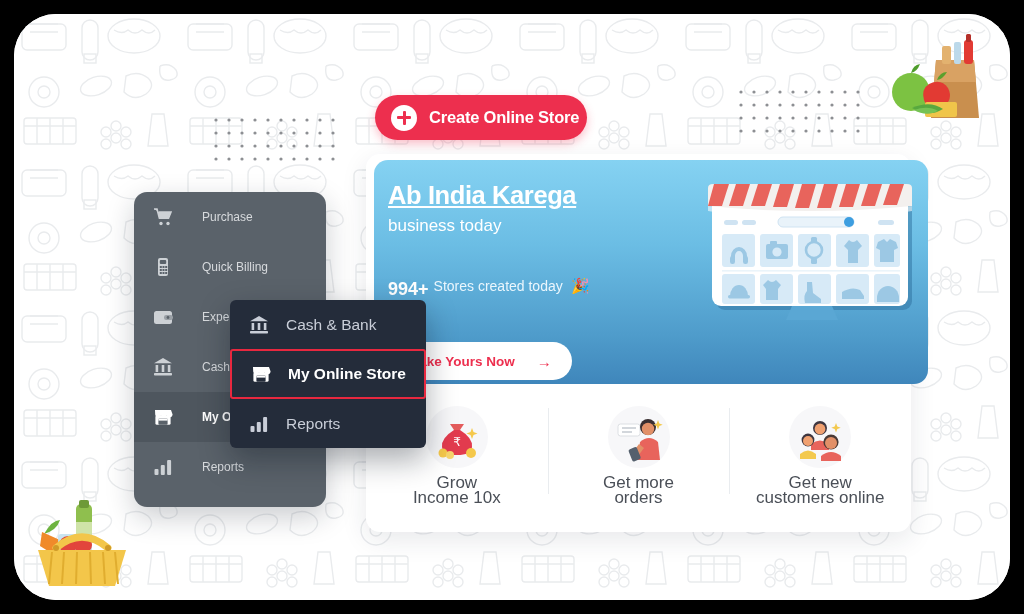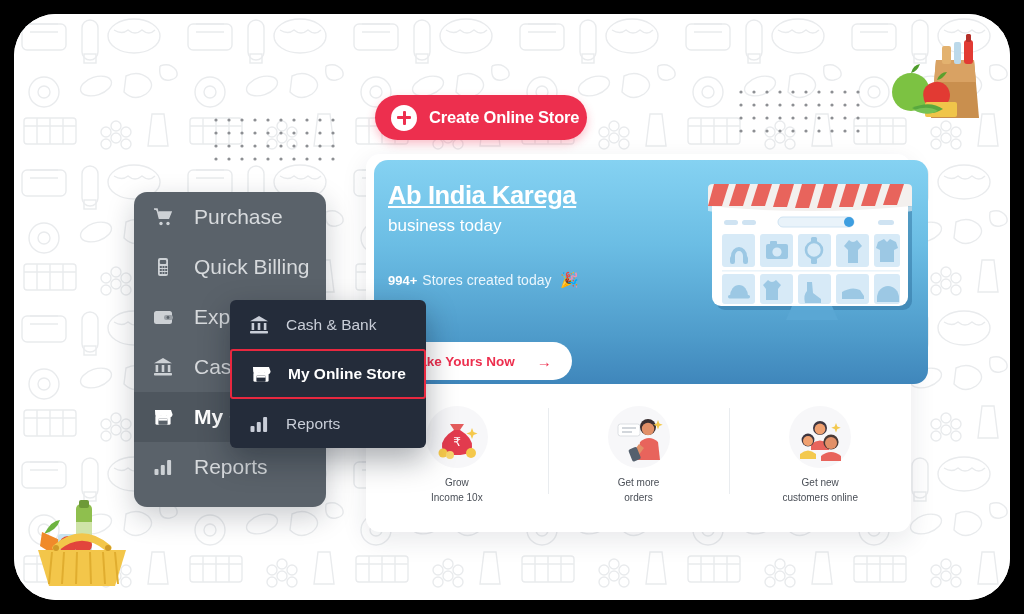--- a/index.html
+++ b/index.html
@@ -107,21 +107,21 @@
     font-size: 17px;
     font-weight: normal;
     white-space: nowrap;
   }
   .hero-stat {
     position: absolute; left: 14px; top: 111px;
     display: flex; align-items: center; gap: 5px;
     white-space: nowrap;
   }
   .hero-stat .count {
-    color: #ffffff; font-size: 13px; font-weight: bold;
+    color: #ffffff; font-size: 18px; font-weight: bold; margin-top: 8px;
   }
   .hero-stat .txt {
     color: #eaf6fd; font-size: 14px;
   }
   .hero-stat .emoji { font-size: 15px; margin-left: 4px; }
 
   .hero-cta {
     position: absolute;
     left: 14px; top: 182px;
     height: 38px;
@@ -163,21 +163,21 @@
     position: absolute; left: 0; top: 16px;
     width: 1px; height: 86px;
     background: #e9ecef;
   }
   .feature .ico { width: 62px; height: 62px; }
   .feature .ico svg { display:block; }
   .feature .cap {
     margin-top: 7px;
     text-align: center;
     color: #4a4f57;
-    font-size: 10px;
+    font-size: 17px;
     line-height: 15px;
     white-space: pre-line;
   }
 
   
   .sidebar {
     position: absolute;
     left: 120px; top: 178px;
     width: 192px; height: 315px;
     background: #5a626a;
@@ -190,22 +190,22 @@
     display: flex; align-items: center;
     padding-left: 18px;
     box-sizing: border-box;
     cursor: pointer;
   }
   .sb-item.active { background: #4e565e; }
   .sb-item .ic { width: 22px; height: 22px; flex: 0 0 auto; display:flex; align-items:center; justify-content:center; }
   .sb-item .ic svg { display:block; }
   .sb-item .tx {
     color: #d7dadd;
-    font-size: 21px;
-    margin-left: 20px;
+    font-size: 12px;
+    margin-left: 28px;
     white-space: nowrap;
   }
   .sb-item.active .tx { color: #ffffff; font-weight: bold; }
 
   
   .popup {
     position: absolute;
     left: 216px; top: 286px;
     width: 196px; height: 148px;
     background: #242c3a;

